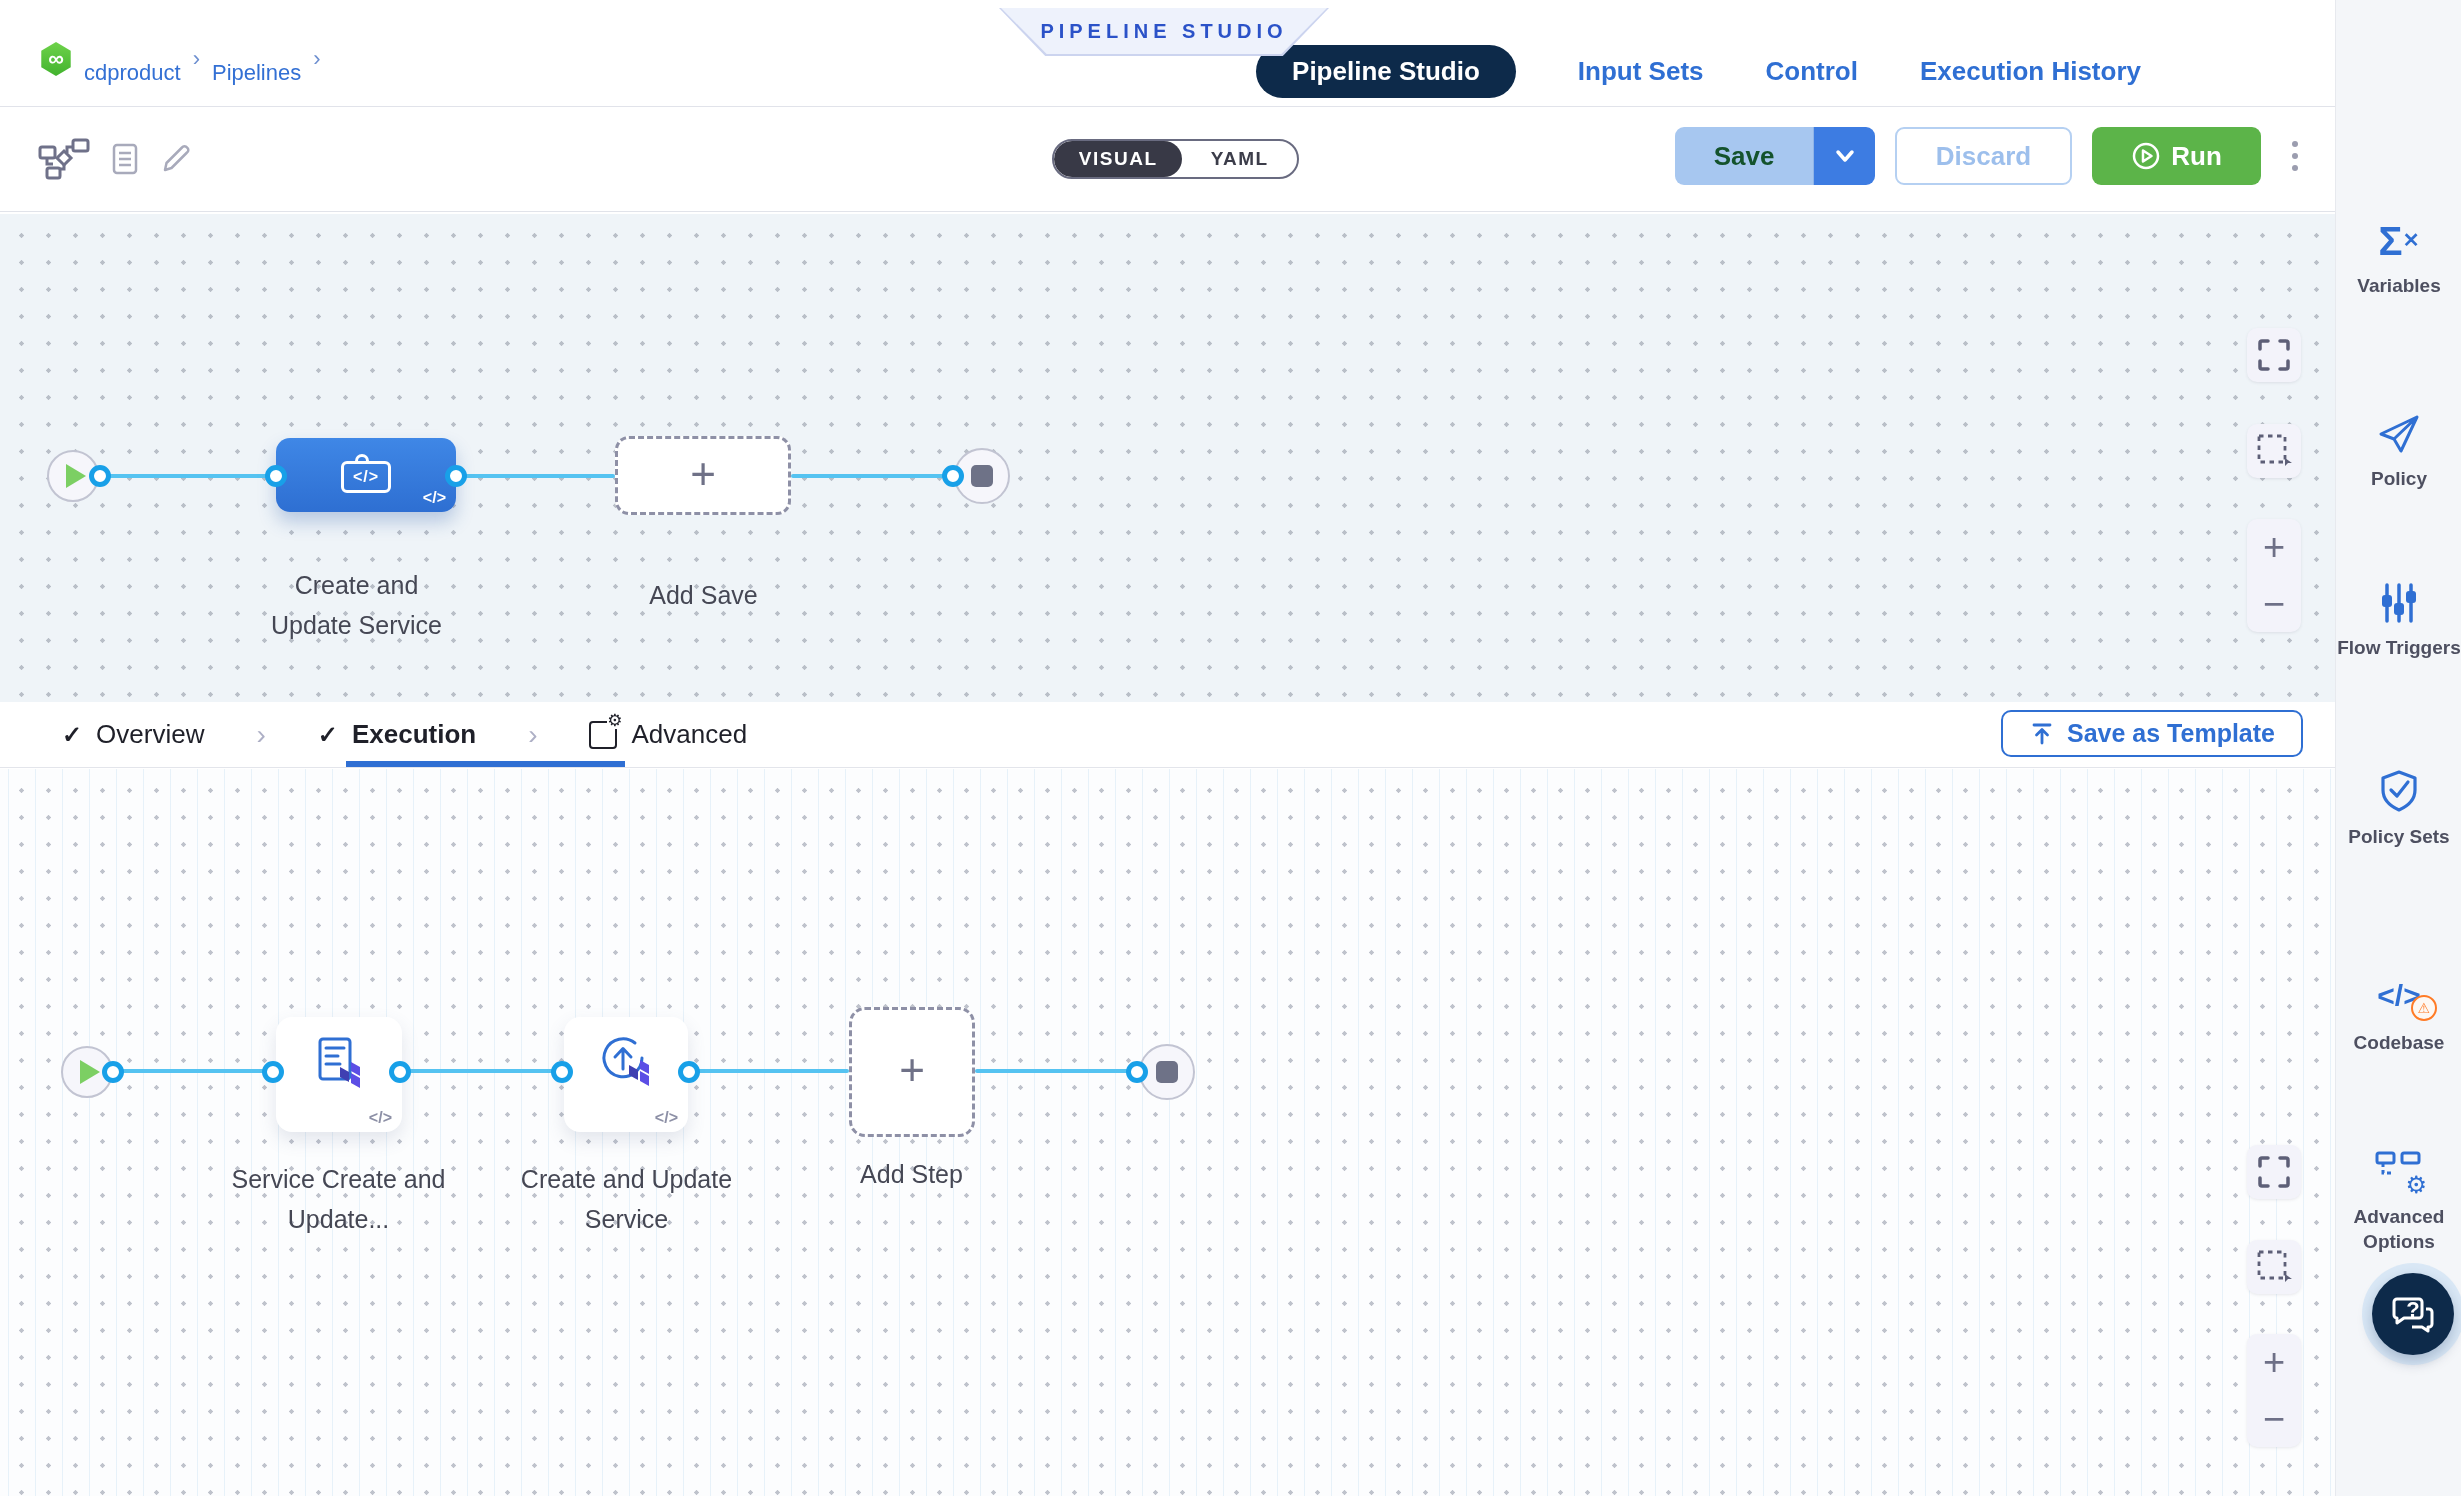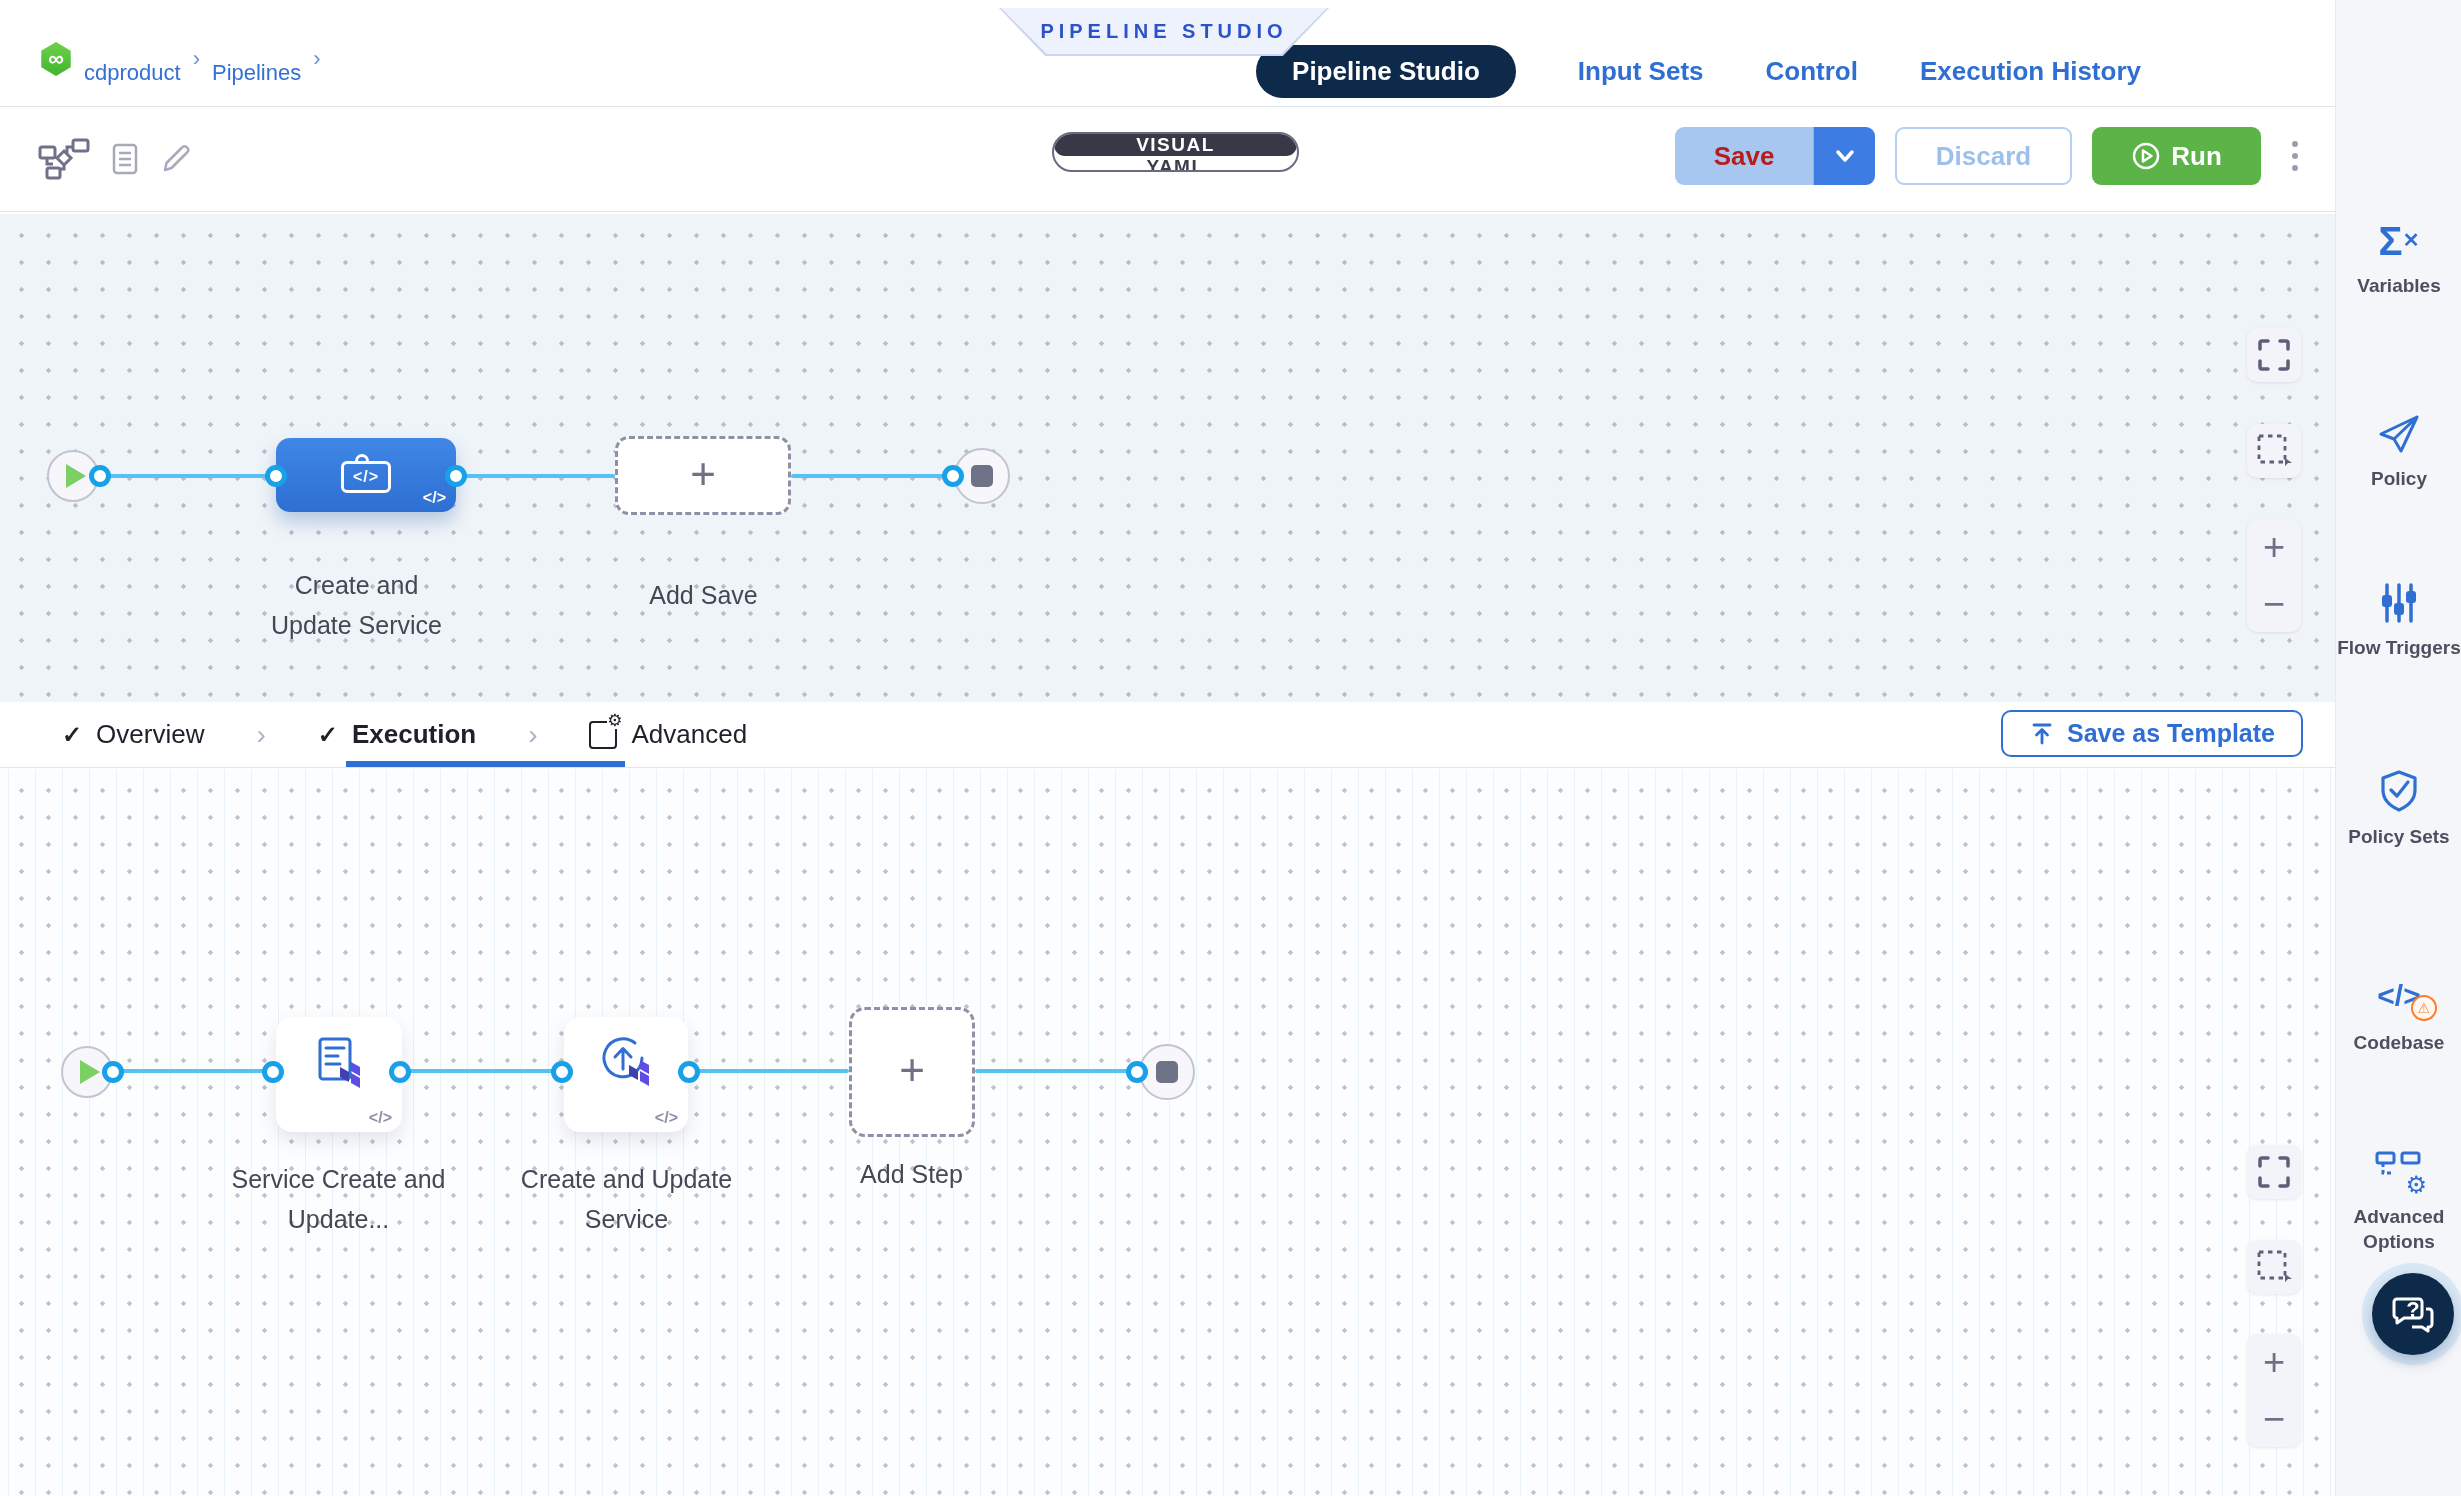--- a/index.html
+++ b/index.html
@@ -25,29 +25,29 @@
   .nav { position:absolute; right:194px; top:12px; height:95px; display:flex; align-items:center; gap:62px; }
   .nav-link { color:#2f6fd3; font-size:26px; font-weight:600; cursor:pointer; white-space:nowrap; }
   .nav-pill { background:#0d2a4a; color:#fff; font-size:26px; font-weight:bold; height:53px;
     border-radius:27px; display:flex; align-items:center; padding:0 36px; cursor:pointer; }
 
   
   .row2 { position:absolute; left:0; top:107px; width:2335px; height:105px; background:#fff;
           border-bottom:1px solid #e1e3ea; display:flex; align-items:center; }
   .title-group { display:flex; align-items:center; gap:22px; margin-left:38px; }
   .page-title { font-size:40px; font-weight:bold; color:#24252f; letter-spacing:-0.5px; }
-  .mode-toggle { position:absolute; left:1052px; top:132px; width:247px; height:40px; border:2px solid #696b80;
-    border-radius:20px; background:#fff; display:flex; overflow:hidden;flex-direction:column; }
+  .mode-toggle { position:absolute; left:1052px; top:139px; width:247px; height:40px; border:2px solid #696b80;
+    border-radius:20px; background:#fff; display:flex; overflow:hidden; }
   .mode-seg { flex:1; display:flex; align-items:center; justify-content:center; font-size:19px; font-weight:bold;
     letter-spacing:1.5px; color:#3c3d4a; cursor:pointer; }
   .mode-seg.sel { background:#383946; color:#fff; border-radius:20px; flex:1.12; }
   .actions { position:absolute; left:1675px; top:127px; height:58px; display:flex; align-items:center; }
   .btn { height:58px; display:flex; align-items:center; justify-content:center; font-size:26px; font-weight:600;
          border-radius:9px; cursor:pointer; }
-  .btn-save-main { width:138px; background:#a7c7f0; color:#b91c1c; border-radius:9px 0 0 9px; }
+  .btn-save-main { width:138px; background:#a7c7f0; color:#14532d; border-radius:9px 0 0 9px; }
   .btn-save-caret { width:62px; height:58px; background:#3d7ce2; border-radius:0 9px 9px 0;
     display:flex; align-items:center; justify-content:center; border-left:1px solid #8fb4e8; cursor:pointer; }
   .btn-discard { width:177px; background:#fff; border:2px solid #b5d0f2; color:#9dbfec; margin-left:20px; }
   .btn-run { width:169px; background:#5cb449; color:#fff; margin-left:20px; gap:10px; }
   .kebab { margin-left:14px; width:40px; height:58px; display:flex; flex-direction:column; gap:6px;
     align-items:center; justify-content:center; cursor:pointer; }
   .kebab i { width:6px; height:6px; border-radius:50%; background:#9b9daf; }
 
   
   .canvas1 { position:absolute; left:0; top:214px; width:2335px; height:489px; background:#eff4f8;

